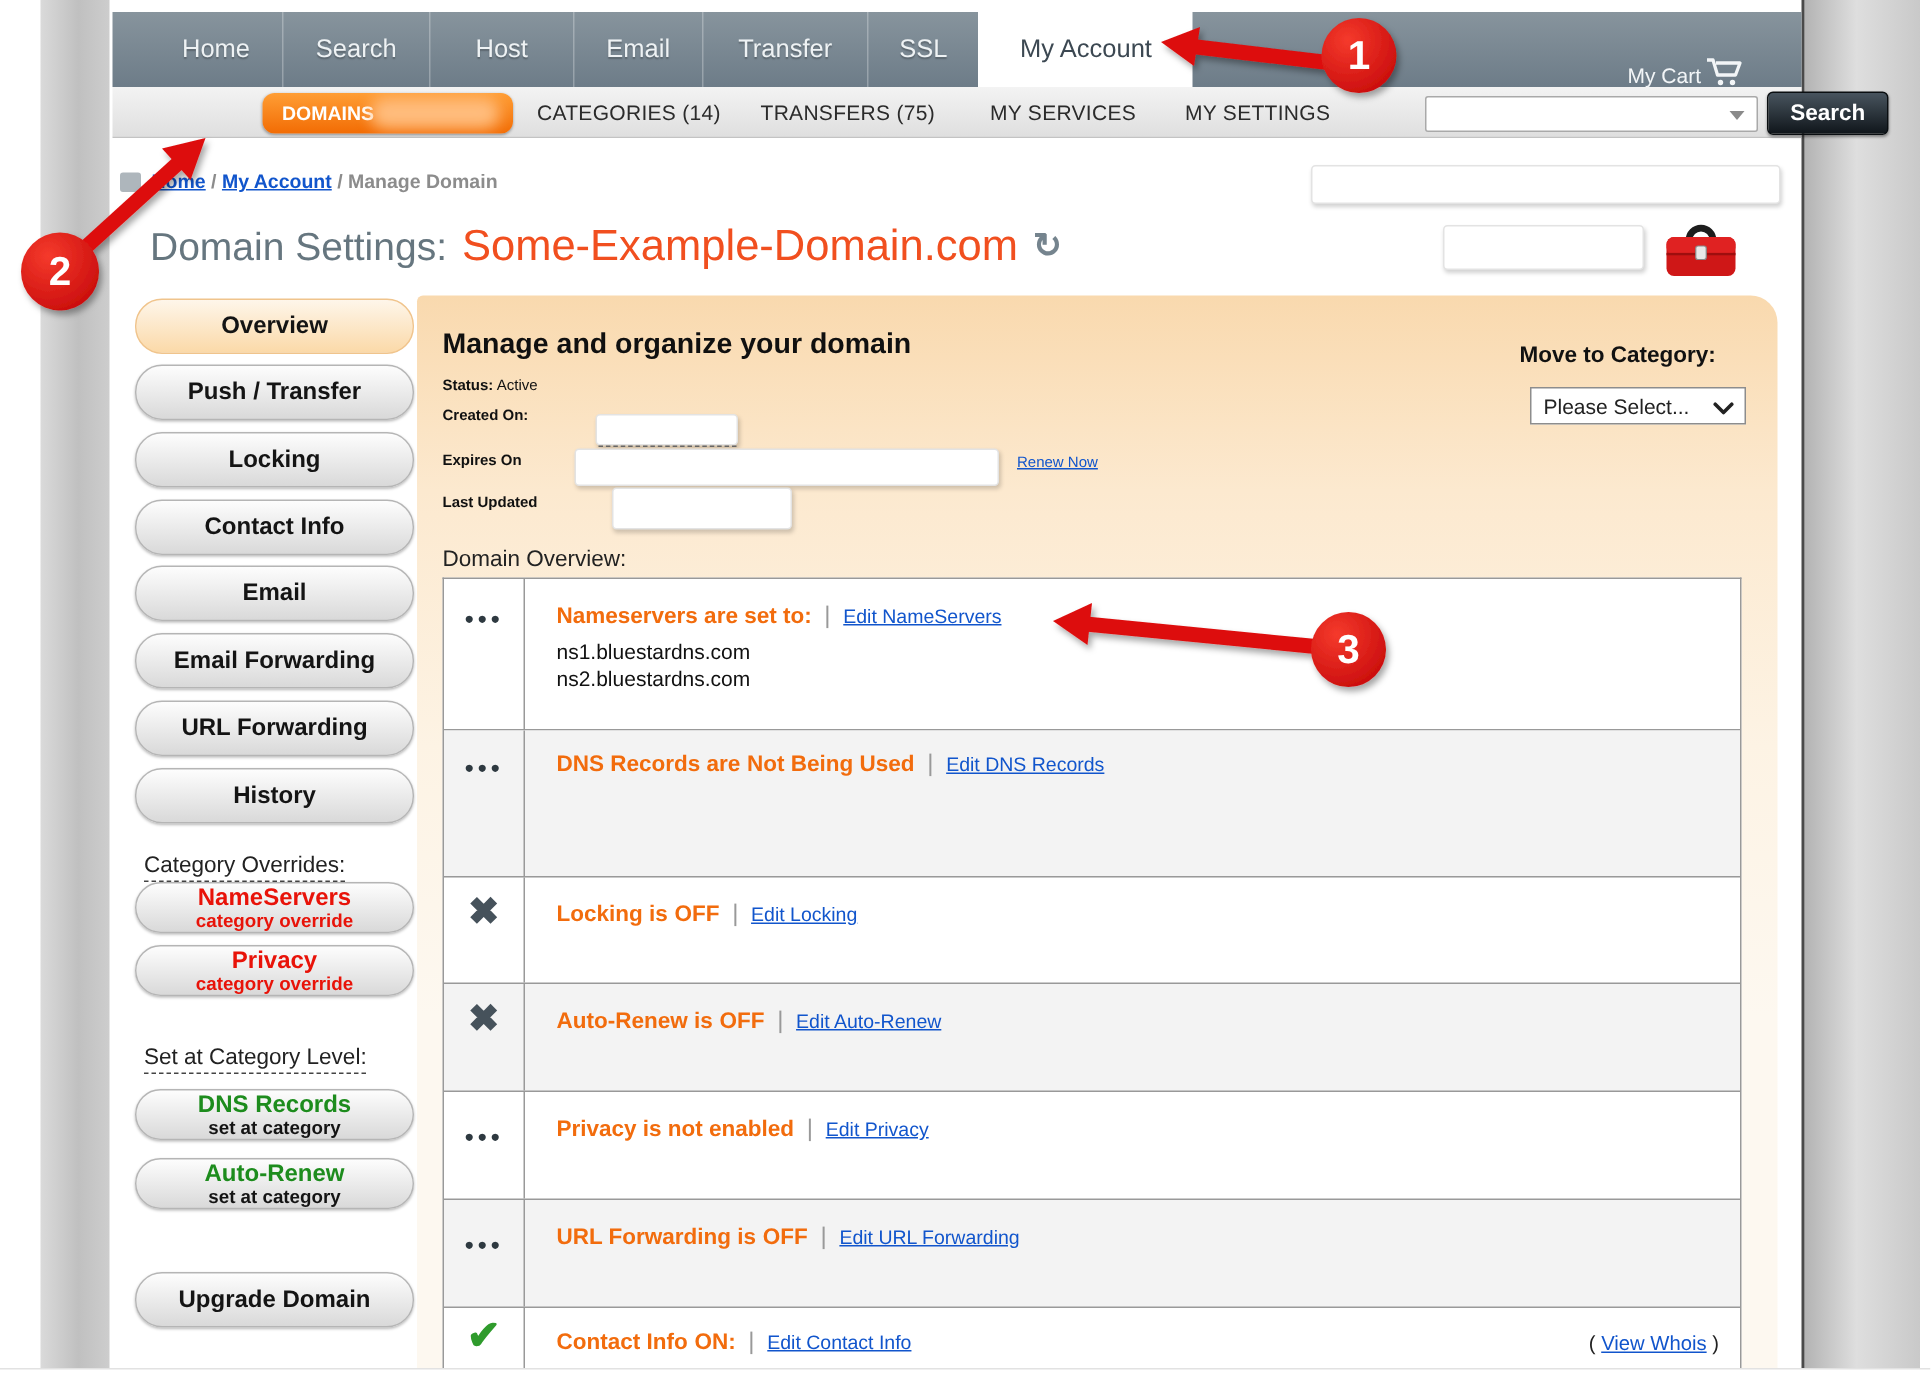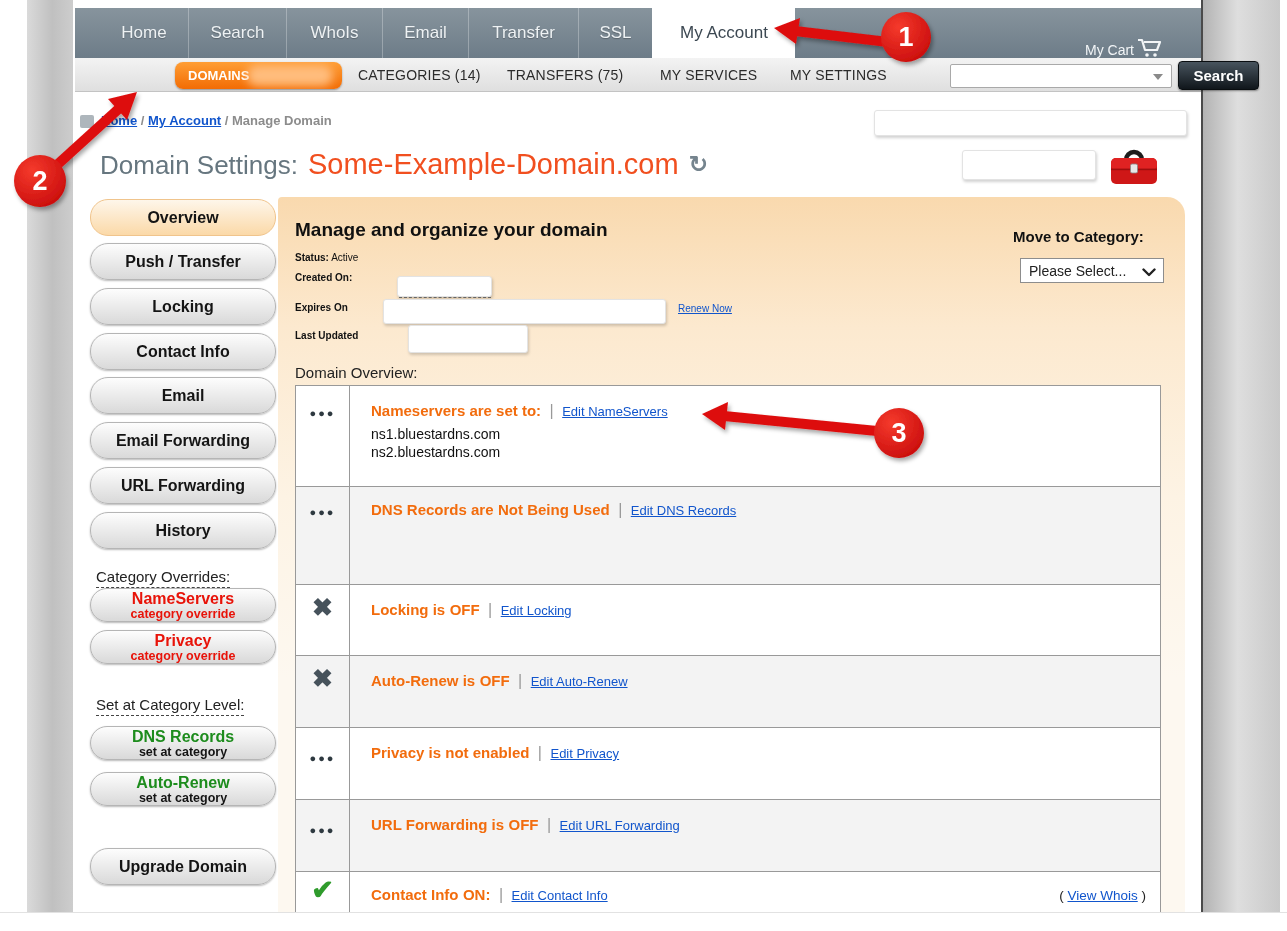--- a/index.html
+++ b/index.html
@@ -115,21 +115,21 @@
 <body>
 
 <div class="abs strip-left"></div>
 <div class="abs strip-right"></div>
 <div class="abs page-edge"></div>
 <div class="abs bottom-band"></div>
 
 <div class="abs topnav">
   <div class="tab" style="width:88px">Home</div>
   <div class="tab" style="width:98px">Search</div>
-  <div class="tab" style="width:96px">WhoIs</div>
+  <div class="tab" style="width:96px">Host</div>
   <div class="tab" style="width:86px">Email</div>
   <div class="tab" style="width:110px">Transfer</div>
   <div class="tab" style="width:74px">SSL</div>
   <div class="tab active" style="width:143px">My Account</div>
   <div class="cart">
     <span>My Cart</span>
     <svg width="26" height="20" viewBox="0 0 26 20">
       <path d="M1 2 h4 l3 10 h12 l3 -8 h-16" fill="none" stroke="#f2f5f7" stroke-width="2.2" stroke-linejoin="round"></path>
       <circle cx="10" cy="17" r="1.8" fill="#f2f5f7"></circle>
       <circle cx="18" cy="17" r="1.8" fill="#f2f5f7"></circle>

